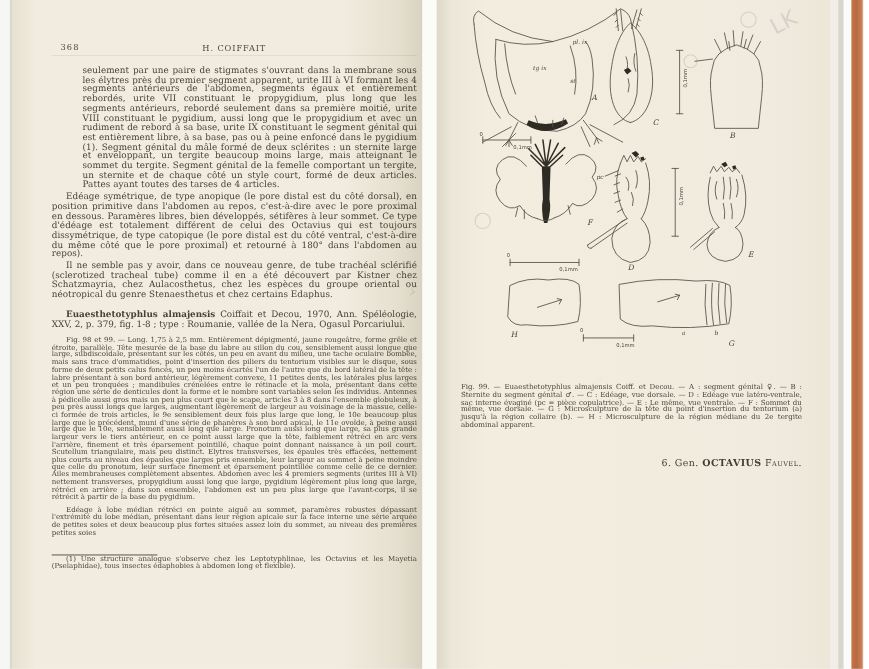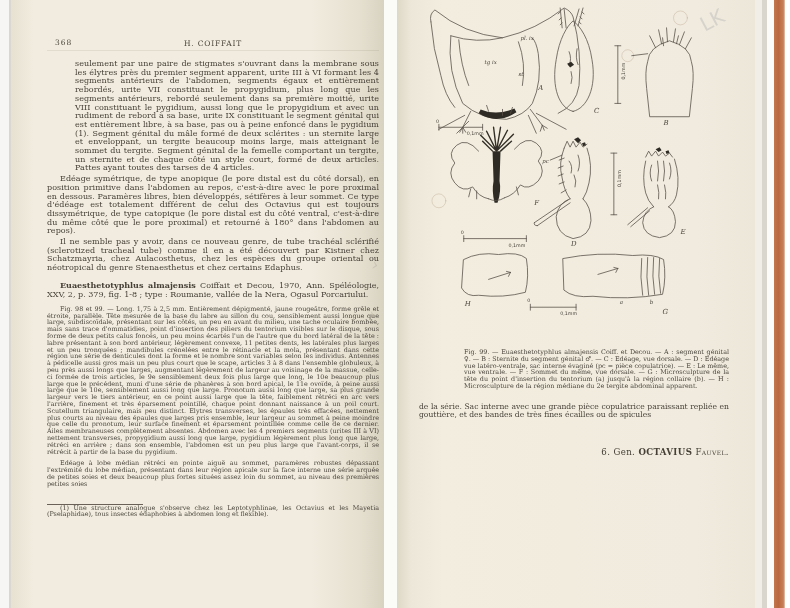--- a/index.html
+++ b/index.html
@@ -37,21 +37,21 @@
   .p1{margin-top:9px;margin-left:28px;}
   .gap{margin-top:2px;}
   .species{margin-top:8px;font-size:8px;line-height:9px;}
   .species b{font-weight:bold;}
   .small{font-size:6.4px;line-height:6.8px;color:#4a443c;}
   .descr{margin-top:7px;}
   .edeage{margin-top:5px;}
   .footnote-rule{margin-top:16px;width:96px;border-top:1px solid #6a6258;}
 
   
-  .caption{margin-top:3px;font-size:6.4px;line-height:6.8px;color:#4a443c;margin-left:45px;}
+  .caption{margin-top:3px;font-size:6.4px;line-height:6.8px;color:#4a443c;}
   .cont{margin-top:13px;font-size:7.6px;line-height:8.4px;}
   .locality{margin-top:5px;font-size:8px;text-indent:16px;}
   .genus{margin-top:27px;text-align:right;font-size:8.6px;letter-spacing:0.4px;}
   .genus .gname{font-weight:bold;}
   .sc{font-variant:small-caps;}
   .refs{margin-top:16px;font-size:8px;line-height:9.6px;text-indent:18px;}
 
   
   .figwrap{margin-top:4px;}
   .fig path,.fig line,.fig circle,.fig polyline{stroke:#59524a;fill:none;stroke-width:0.8;stroke-linecap:round;stroke-linejoin:round;}
@@ -213,21 +213,20 @@
           <path d="M112,305 L158,305 M112,302 L112,308 M158,302 L158,308"></path>
           <text class="fsc" x="109" y="300">0</text>
           <text class="fsc" x="142" y="313">0,1mm</text>
         </g>
       </g>
     </svg>
     </div>
 
     <p class="caption just">Fig. 99. — Euaesthetotyphlus almajensis Coiff. et Decou. — A : segment génital ♀. — B : Sternite du segment génital ♂. — C : Edéage, vue dorsale. — D : Edéage vue latéro-ventrale, sac interne évaginé (pc = pièce copulatrice). — E : Le même, vue ventrale. — F : Sommet du même, vue dorsale. — G : Microsculpture de la tête du point d'insertion du tentorium (a) jusqu'à la région collaire (b). — H : Microsculpture de la région médiane du 2e tergite abdominal apparent.</p>
 
-    <p class="cont just">de la série. Sac interne avec une grande pièce copulatrice paraissant repliée en gouttière, et des bandes de très fines écailles ou de spicules</p>
 
     <p class="genus"><span>6. Gen. </span><span class="gname">OCTAVIUS</span><span class="sc"> Fauvel.</span></p>
 
   </div>
 
   <div class="strip-a"></div>
   <div class="strip-b"></div>
   <div class="strip-c"></div>
   <div class="strip-orange"></div>
   <div class="strip-white"></div>

